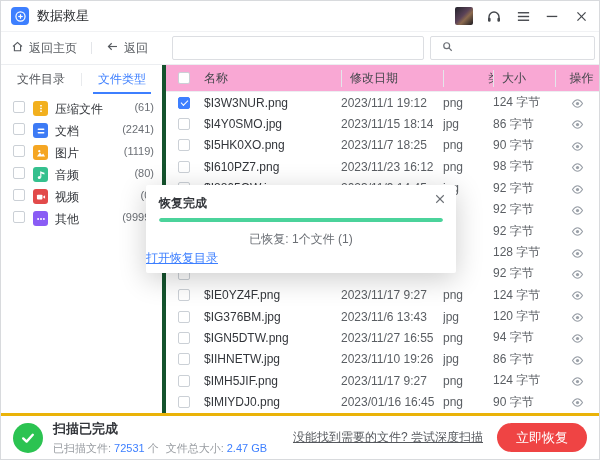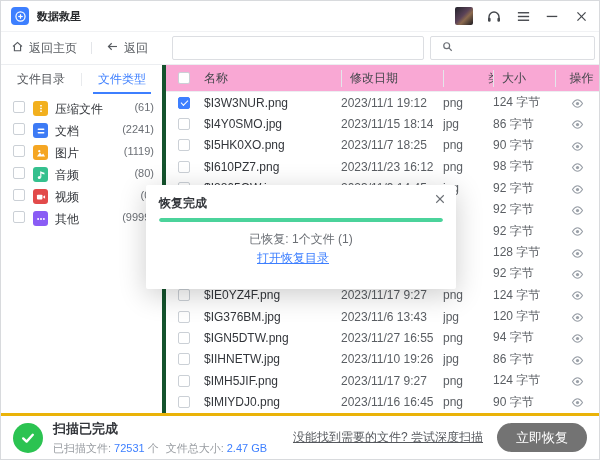--- a/index.html
+++ b/index.html
@@ -2,21 +2,21 @@
 <html><head>
 <meta charset="utf-8">
 <style>
   html,body{margin:0;padding:0;background:#888;}
   .window{width:600px;height:460px;background:#fff;position:relative;overflow:hidden;
     font-family:"Liberation Sans","DejaVu Sans",sans-serif;border:1px solid #d8dadd;box-sizing:border-box;
     display:flex;flex-direction:column;}
   
   .titlebar{height:30px;flex:0 0 30px;display:flex;align-items:center;padding:0 10px;border-bottom:1px solid #f1f2f4;}
   .app-icon{width:18px;height:18px;border-radius:4px;background:#3d7fff;display:flex;align-items:center;justify-content:center;}
-  .app-title{font-size:11px;font-weight:bold;color:#26282b;margin-left:8px;}
+  .app-title{font-size:13px;font-weight:normal;color:#26282b;margin-left:8px;}
   .tb-right{margin-left:auto;display:flex;align-items:center;gap:13px;}
   .avatar{width:18px;height:18px;border-radius:2px;background:linear-gradient(135deg,#23232b 0%,#5a4258 45%,#8c6a4e 62%,#191920 100%);}
   .tbi{display:flex;align-items:center;justify-content:center;width:16px;height:16px;cursor:pointer;}
   
   .toolbar{height:32px;flex:0 0 32px;display:flex;align-items:center;padding:0 4px 0 10px;border-bottom:1px solid #eceef1;}
   .nav{display:flex;gap:5px;font-size:12px;color:#565a5f;cursor:pointer;white-space:nowrap;}
   .vdiv{width:1px;height:12px;background:#e3e5e9;margin:0 14px;}
   .search-input{margin-left:24px;width:252px;height:24px;border:1px solid #dcdee2;border-radius:2px;box-sizing:border-box;
     font-size:12px;padding:0 8px;outline:none;color:#333;}
   .search-box{margin-left:6px;flex:1;height:24px;border:1px solid #dcdee2;border-radius:2px;box-sizing:border-box;
@@ -48,40 +48,40 @@
   .thead .sep{border-left:1px solid #e4e6ea;padding-left:8px;box-sizing:border-box;}
   .td{font-size:12px;color:#5a5e63;white-space:nowrap;overflow:hidden;}
   .td.name{color:#33363b;padding-left:6px;}
   .eye{display:inline-flex;cursor:pointer;vertical-align:middle;}
   .cb{width:12px;height:12px;border:1px solid #cbd0d6;border-radius:2px;background:#fff;display:inline-block;
     position:relative;box-sizing:border-box;cursor:pointer;}
   .cb.checked{background:#3d7fff;border-color:#3d7fff;}
   .cb.checked::after{content:"";position:absolute;left:2px;top:2.5px;width:6px;height:3px;
     border-left:1.6px solid #fff;border-bottom:1.6px solid #fff;transform:rotate(-45deg);}
   
-  .modal{position:absolute;left:145px;top:184px;width:310px;height:104px;background:#fff;border-radius:2px;
+  .modal{position:absolute;left:145px;top:184px;width:310px;height:88px;background:#fff;border-radius:2px;
     box-shadow:0 6px 28px rgba(0,0,0,.20);z-index:20;box-sizing:border-box;}
   .m-title{position:absolute;left:13px;top:10px;font-size:12px;font-weight:bold;color:#33363b;}
   .m-close{position:absolute;right:10px;top:8px;cursor:pointer;display:flex;}
   .m-progress{position:absolute;left:13px;right:13px;top:33px;height:4px;border-radius:2px;overflow:hidden;background:#e9f8f1;}
   .m-fill{width:100%;height:100%;background:#4bd39b;border-radius:2px;}
   .m-status{position:absolute;left:0;right:0;top:46px;text-align:center;font-size:12px;color:#6b6f75;}
-  .m-link{position:absolute;left:0;right:16px;top:65px;text-align:center;font-size:12px;color:#3d7fff;
+  .m-link{position:absolute;left:0;right:16px;top:65px;font-size:12px;color:#3d7fff;
     text-decoration:underline;cursor:pointer;}
   
   .statusbar{height:46px;flex:0 0 46px;border-top:3px solid #eab308;display:flex;align-items:center;padding:12px 12px;box-sizing:border-box;background:#fff;}
   .s-check{width:30px;height:30px;border-radius:50%;background:#2bc351;display:flex;align-items:center;justify-content:center;flex:0 0 30px;}
   .s-text{margin-left:10px;}
   .s-title{font-size:13px;font-weight:bold;color:#33363b;}
   .s-sub{font-size:11px;color:#989ca1;margin-top:3px;white-space:nowrap;}
   .s-sub span{margin-right:3px;}
   .s-sub .blue{color:#3d7fff;}
   .s-sub .gap{margin-left:4px;}
   .s-link{margin-left:auto;font-size:12px;color:#55585d;text-decoration:underline;cursor:pointer;white-space:nowrap;}
-  .s-btn{margin-left:14px;background:#737373;color:#fff;font-size:13px;border:none;border-radius:15px;
+  .s-btn{margin-left:14px;background:#ef4444;color:#fff;font-size:13px;border:none;border-radius:15px;
     height:29px;padding:0 19px;cursor:pointer;font-family:inherit;white-space:nowrap;}
 </style>
 </head>
 <body>
 
 <div class="window">
 
   <div class="titlebar">
     <div class="app-icon">
       <svg width="13" height="13" viewBox="0 0 16 16">
@@ -500,21 +500,21 @@
                 </svg>
               </span>
             </span>
           </div>
 
           <div class="trow">
             <span class="c-check">
               <span class="cb"></span>
             </span>
             <span class="c-name td name">$IMIYDJ0.png</span>
-            <span class="c-date td">2023/11/16 16:45</span>
+            <span class="c-date td">2023/01/16 16:45</span>
             <span class="c-type td">png</span>
             <span class="c-size td">90 字节</span>
             <span class="c-action">
               <span class="eye">
                 <svg width="13" height="13" viewBox="0 0 16 16">
                   <path d="M1.8 8 C3.8 4.7 5.9 3.3 8 3.3 s4.2 1.4 6.2 4.7 C12.2 11.3 10.1 12.7 8 12.7 S3.8 11.3 1.8 8 Z" fill="none" stroke="#9aa0a8" stroke-width="1.3"></path>
                   <circle cx="8" cy="8" r="2" fill="#9aa0a8"></circle>
                 </svg>
               </span>
             </span>

